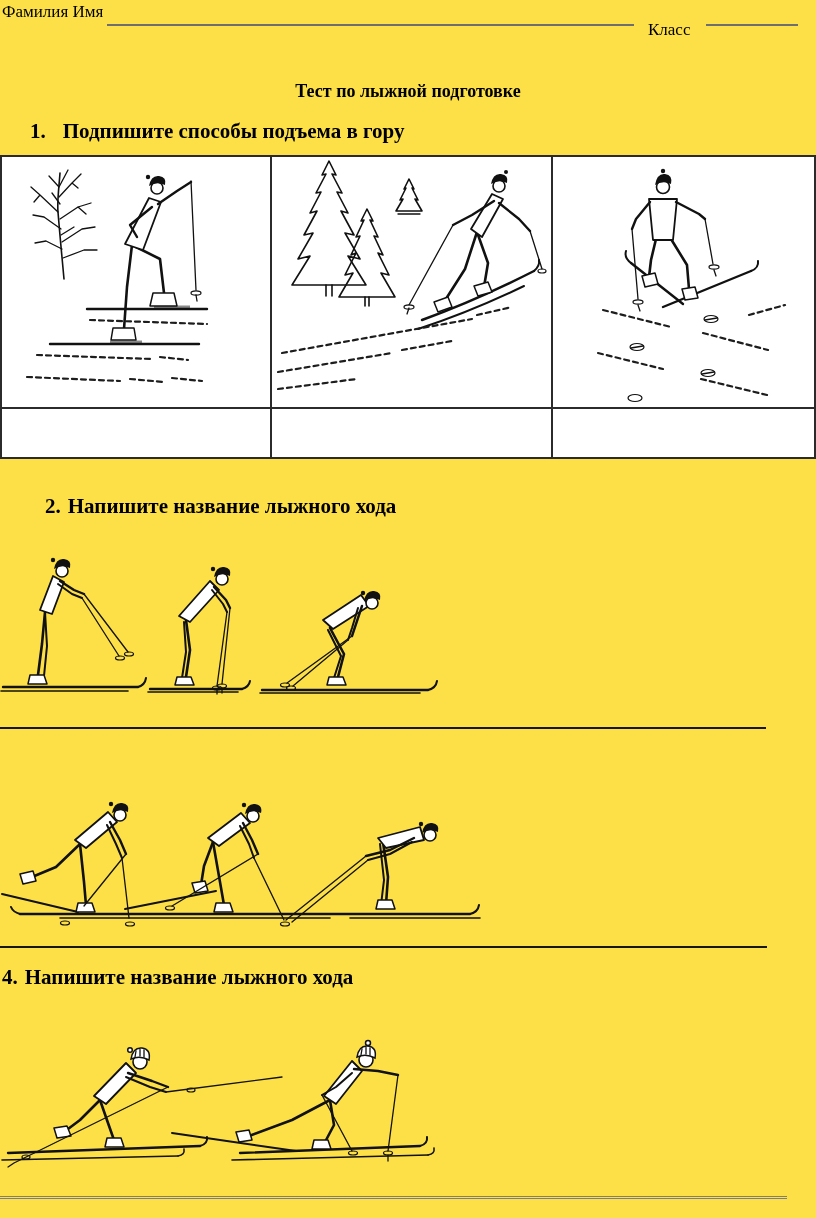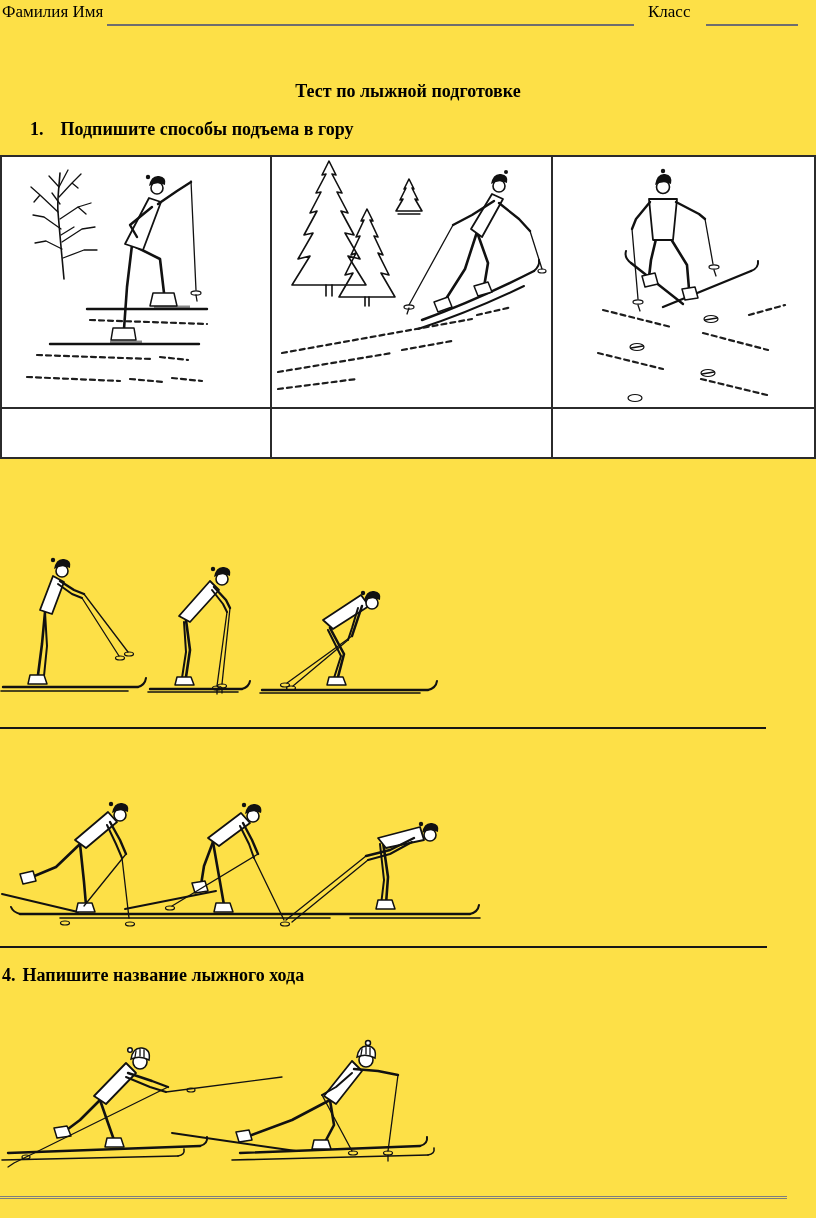--- a/index.html
+++ b/index.html
@@ -7,21 +7,21 @@
     position:relative;width:816px;height:1218px;background:#fde047;
     font-family:"Liberation Serif","DejaVu Serif",serif;color:#000;overflow:hidden;
   }
   .abs{position:absolute;}
   .hdr-label{font-size:17px;white-space:nowrap;}
   .rule{position:absolute;height:0;}
   .rule-gray{border-top:2px solid #6e6e6e;}
   .rule-black{border-top:2.5px solid #161616;}
   .rule-bottom{border-top:3px double #7e7e7e;}
   .title{font-size:18px;font-weight:bold;text-align:center;width:100%;}
-  .qline{font-size:18px;font-weight:bold;white-space:nowrap;}
+  .qline{font-size:21px;font-weight:bold;white-space:nowrap;}
   .qnum-wide{display:inline-block;margin-right:17px;}
   .qnum{display:inline-block;margin-right:7px;}
   table.t1{border-collapse:collapse;table-layout:fixed;}
   table.t1 td{border:2px solid #2b2b2b;padding:0;vertical-align:top;background:#fff;}
   .imgcell{height:246px;}
   .anscell{height:48px;}
   
   .s{stroke:#111;fill:none;stroke-linecap:round;stroke-linejoin:round;}
   .w1{stroke-width:1.3;}
   .w15{stroke-width:1.6;}
@@ -39,21 +39,21 @@
   .shadow{stroke:#8a8a8a;stroke-width:3;fill:none;}
 </style>
 </head>
 <body>
 
 <div class="page">
 
   <div class="abs" style="left:0;top:3;width:816px;height:30px;">
     <span class="hdr-label abs" style="left:2px;top:2px;">Фамилия Имя</span>
     <div class="rule rule-gray" style="left:107px;top:24px;width:527px;"></div>
-    <span class="hdr-label abs" style="left:648px;top:2px;">Класс</span>
+    <span class="hdr-label abs" style="left:648px;top:20px;">Класс</span>
     <div class="rule rule-gray" style="left:706px;top:24px;width:92px;"></div>
   </div>
 
   <div class="abs title" style="left:0;top:81px;">Тест по лыжной подготовке</div>
 
   <div class="abs qline" style="left:30px;top:119px;">
     <span class="qnum-wide">1.</span><span>Подпишите способы подъема в гору</span>
   </div>
 
   <table class="t1 abs" style="left:0;top:155px;width:814px;">
@@ -170,20 +170,23 @@
       </td>
     </tr>
     <tr>
       <td class="anscell"></td>
       <td class="anscell"></td>
       <td class="anscell"></td>
     </tr>
   </tbody>
     </table>
 
+  <div class="abs qline" style="left:45px;top:494px;">
+    <span class="qnum">2.</span><span>Напишите название лыжного хода</span>
+  </div>
 
   <svg class="abs" width="450" height="178" viewBox="0 0 450 178" style="left:0;top:524px;">
 
     <g>
       <path class="s w24" d="M3 163 L138 163"></path>
         <path class="s w2" d="M138 163 q7 -2 8 -9"></path>
       <path class="s w15" d="M1 167 L128 167"></path>
       <path class="s w2" d="M45 88 L47 122 L44 152"></path>
       <path class="s w26" d="M45 88 L42 120 L38 151"></path>
       <path class="boot" d="M30 151 L44 151 L47 160 L28 160 Z"></path>

